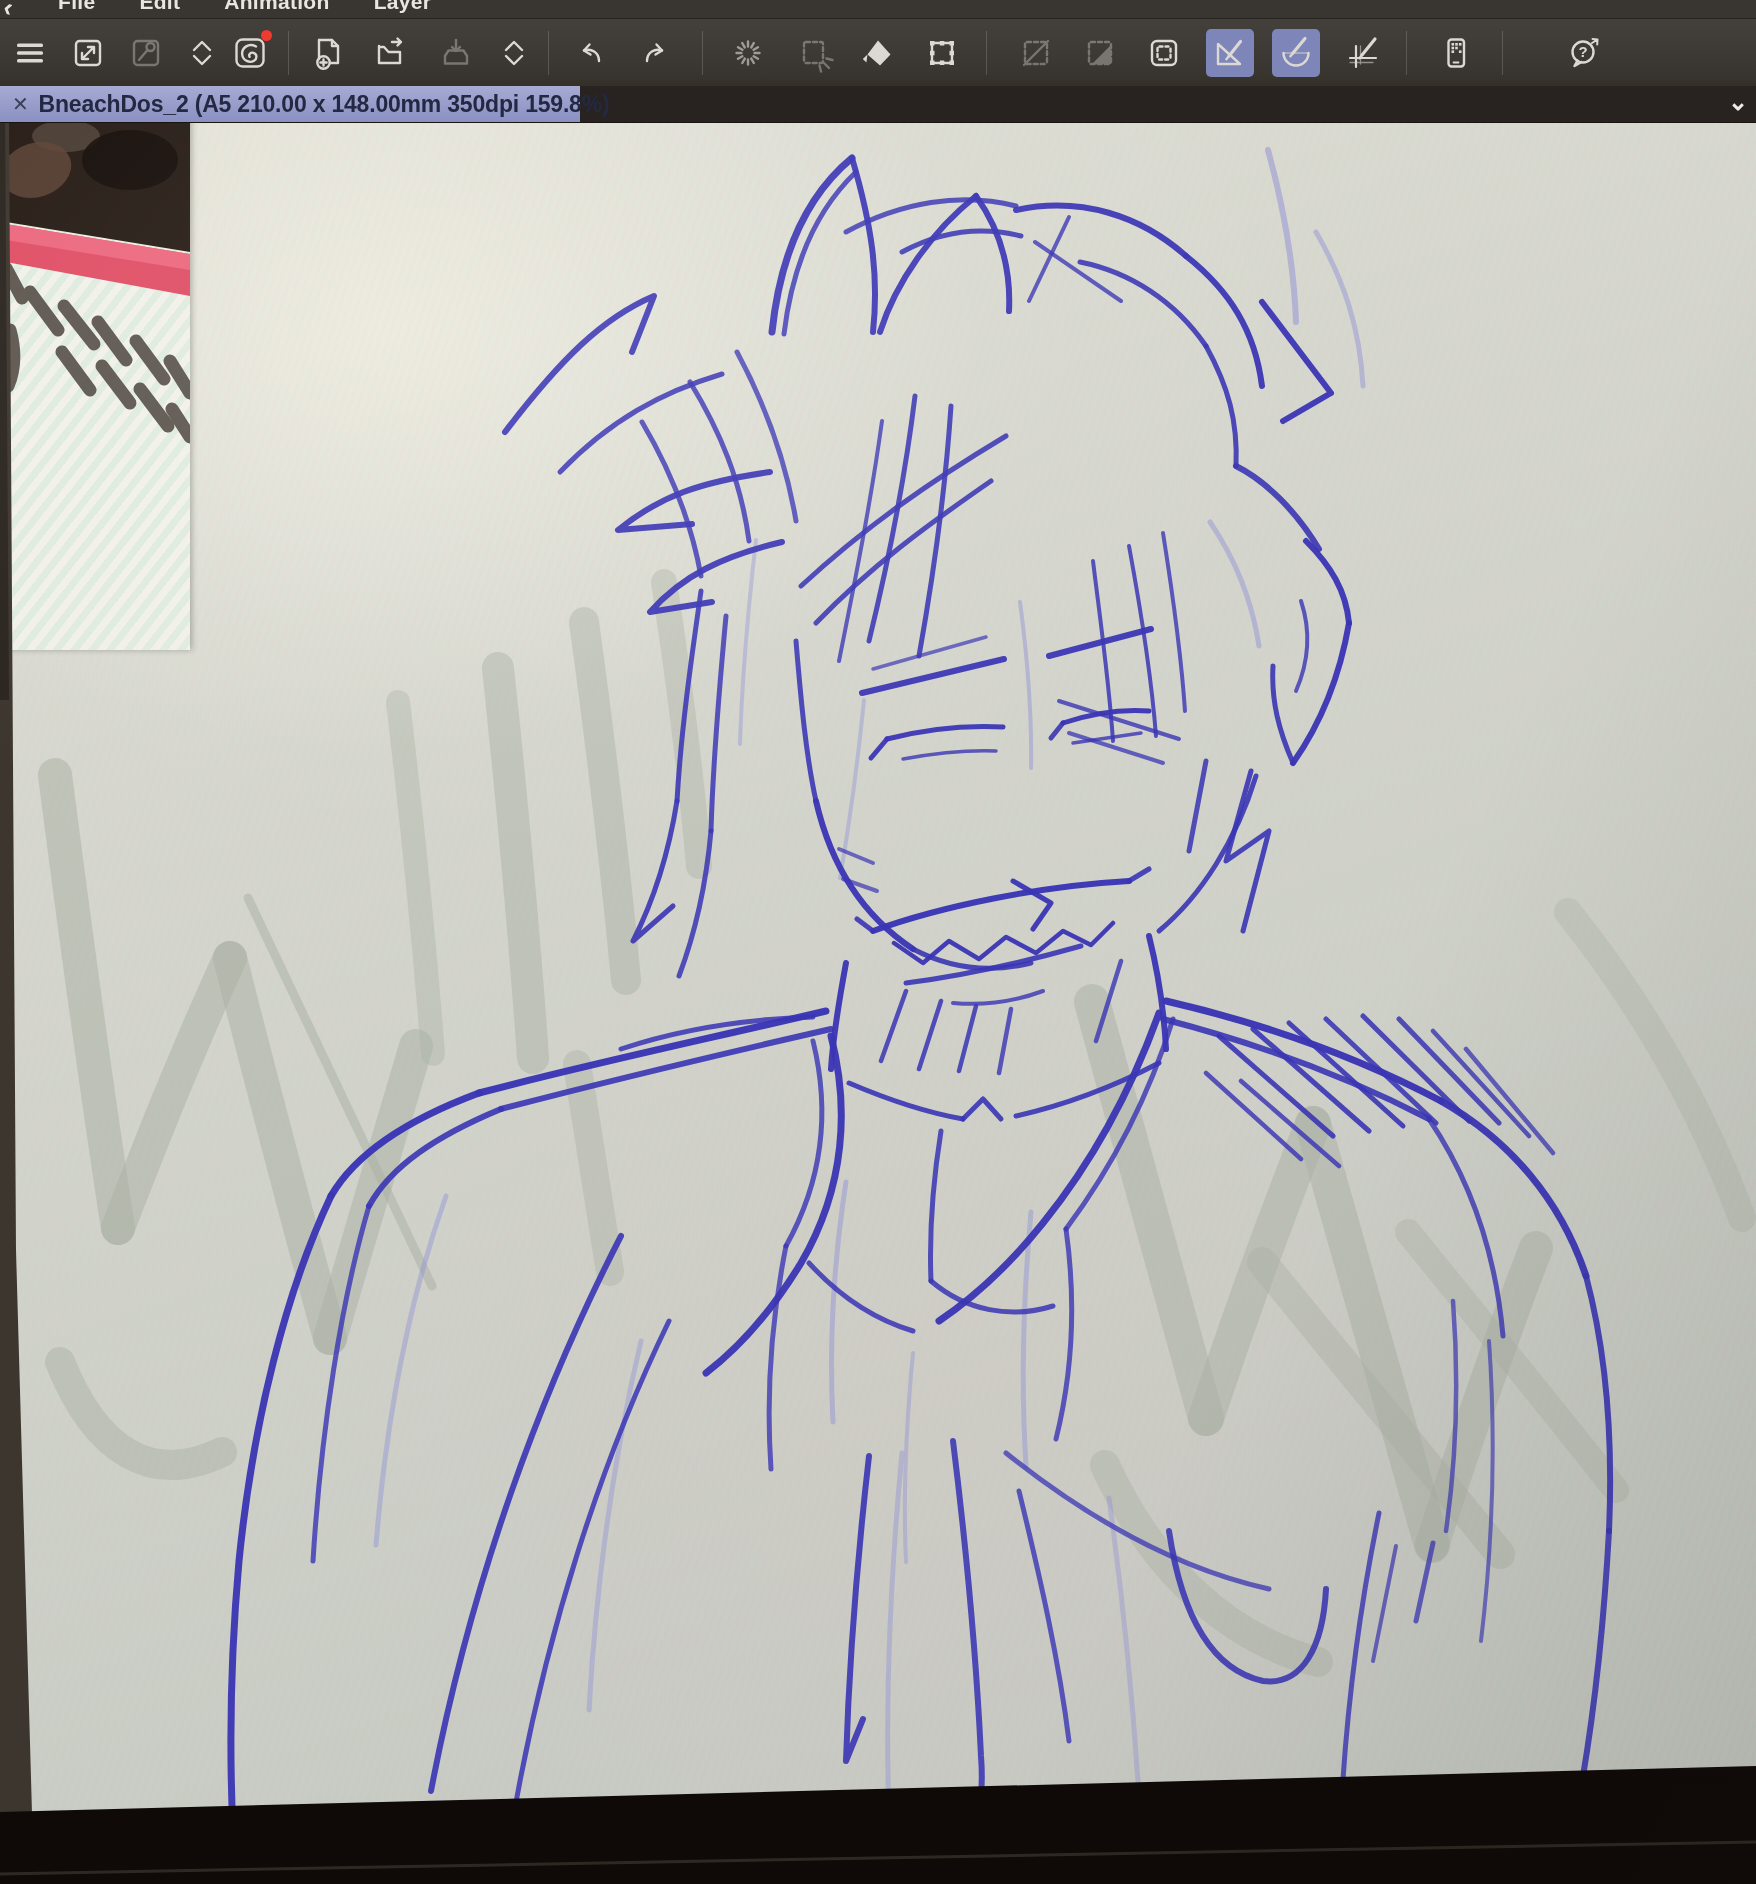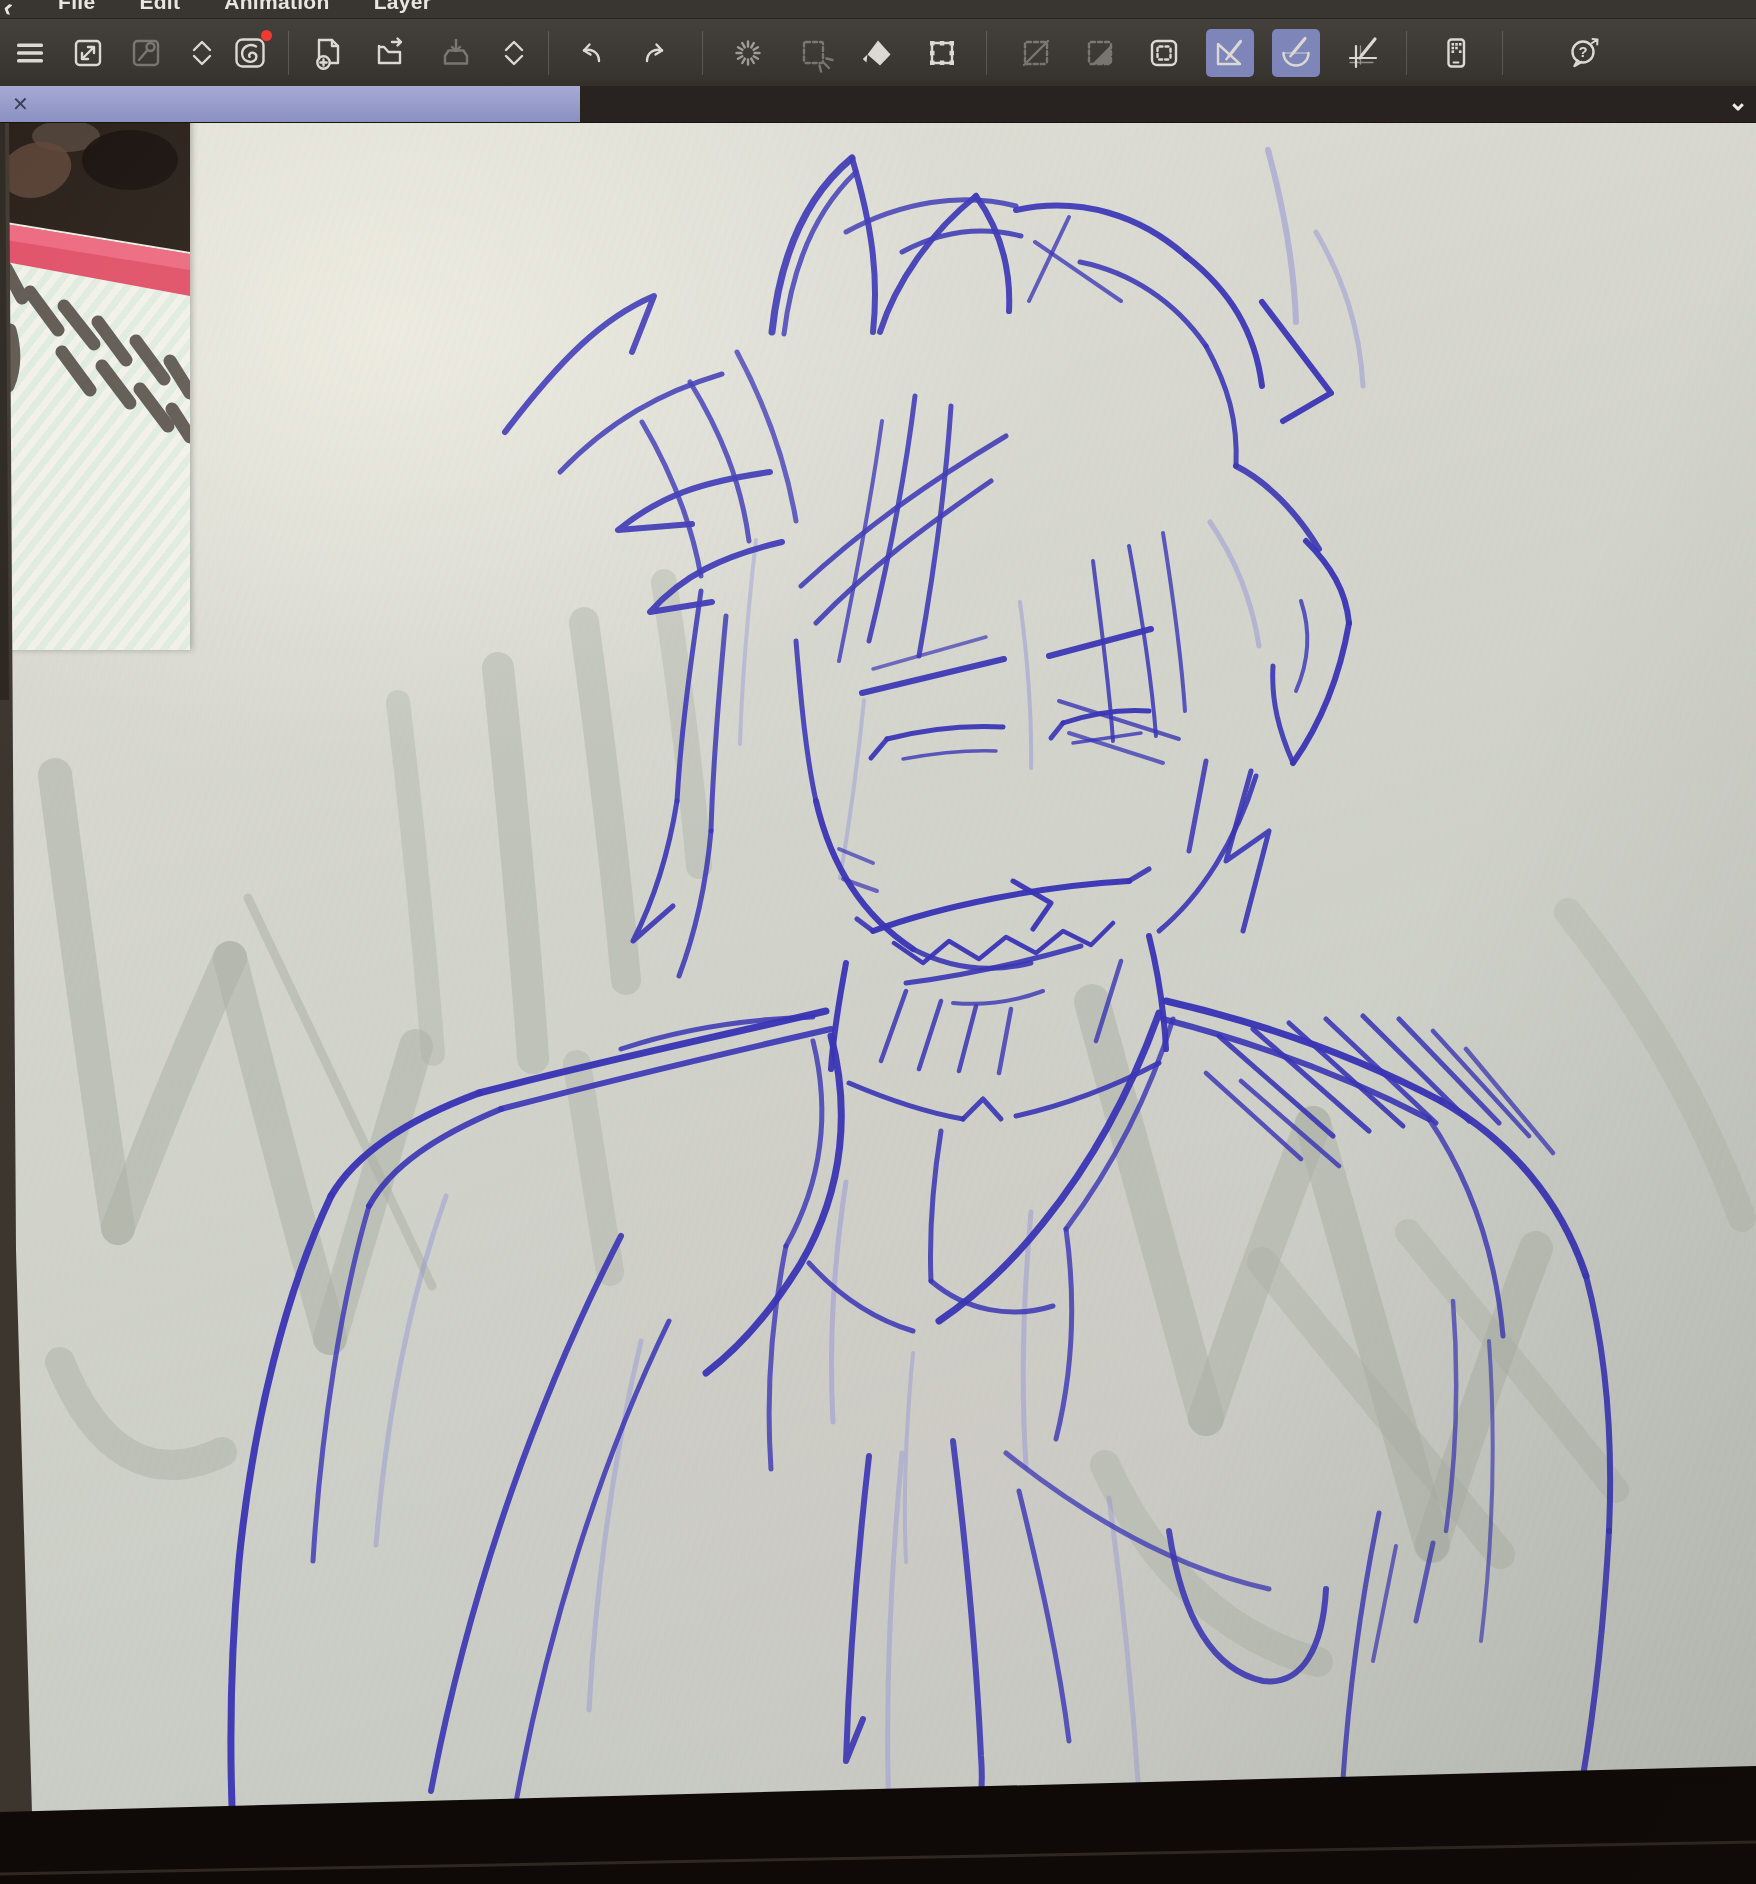--- a/index.html
+++ b/index.html
@@ -274,20 +274,21 @@
         <path d="M13.5 27.5 L10.5 33 L17.5 29"></path>
         <text x="19" y="24" font-size="15" font-weight="700" text-anchor="middle" fill="#dcd9d4" stroke="none" font-family="Liberation Sans, sans-serif">?</text>
         <path d="M28 10 L33.5 6.5 M33.5 6.5 l-5 -0.6 M33.5 6.5 l-0.3 5" stroke-width="2"></path>
       </svg>
     </div>
   </div>
 
 <div id="tab-bar">
   <div id="active-tab">
     <span id="tab-close">✕</span>
+    <span>BneachDos_2 (A5 210.00 x 148.00mm 350dpi 159.8%)</span>
   </div>
   <span id="tab-collapse">⌄</span>
 </div>
 
 <div id="canvas-area"></div>
 <div id="moire"></div>
 
 <svg id="sketch" viewBox="0 0 1756 1884" xmlns="http://www.w3.org/2000/svg">
     <g stroke="#a9b0a3" fill="none" stroke-linecap="round" stroke-linejoin="round">
       <path d="M55 775 C75 930 95 1080 118 1228" stroke-width="34" opacity="0.5"></path>

